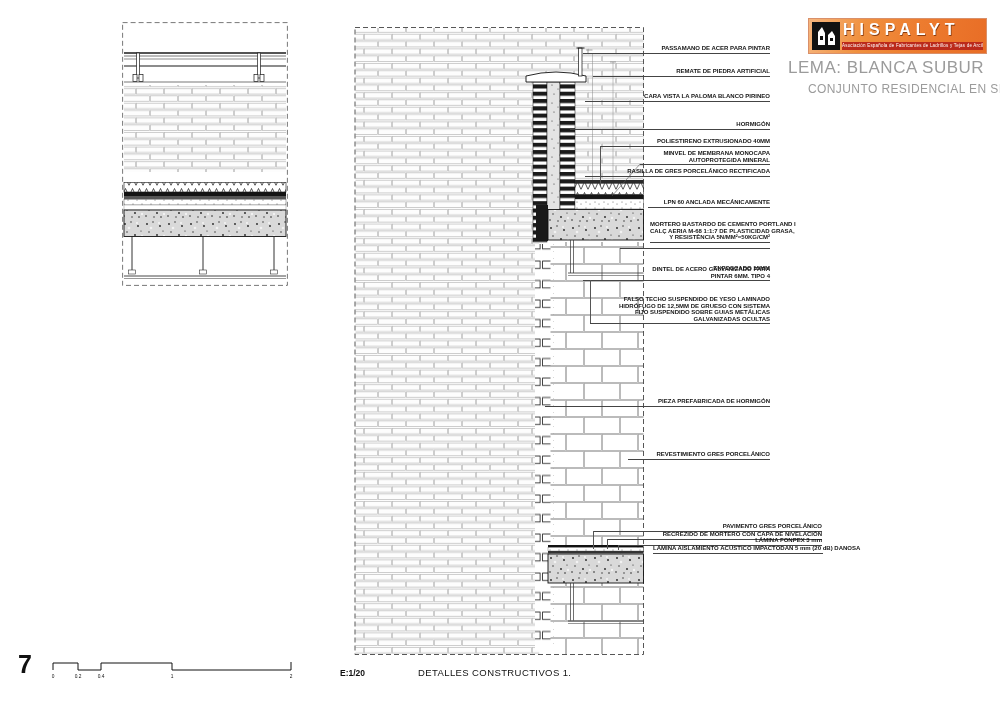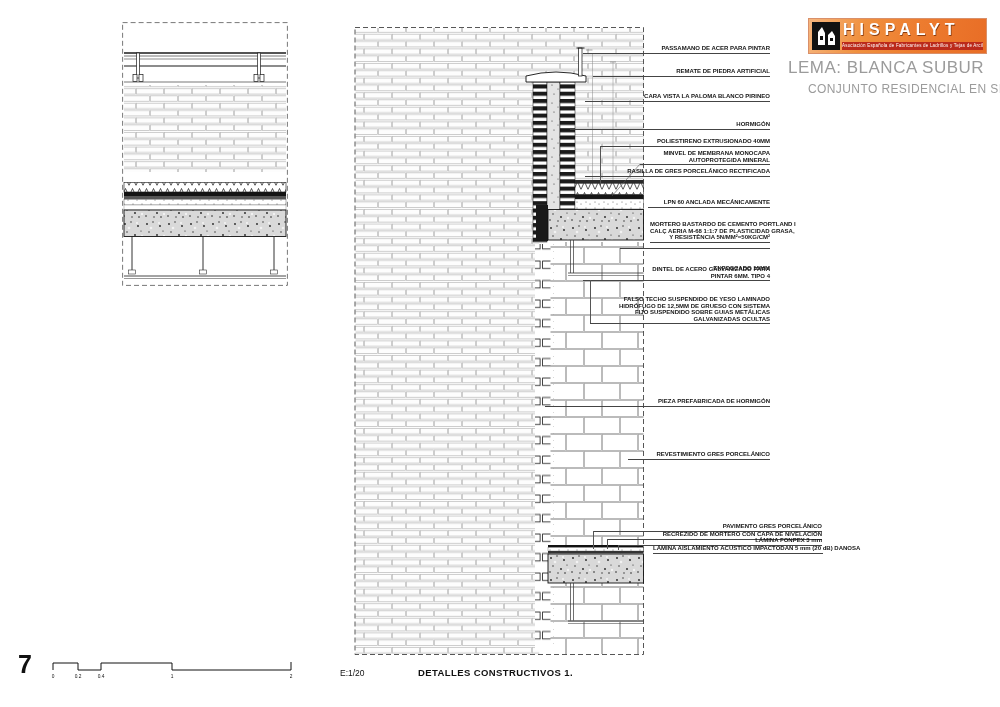--- a/index.html
+++ b/index.html
@@ -19,22 +19,22 @@
         border:1px solid #d9906a;}
   #logo-text{position:absolute;left:34px;top:2px;width:140px;color:#fff;font-weight:700;
         font-size:16px;letter-spacing:5px;text-shadow:0.7px 0.9px 0 #8a3c10;}
   #logo-strip{position:absolute;left:33px;right:3px;bottom:3px;height:8px;background:#bb2a1b;
         color:#fff;font-size:4.5px;line-height:8px;text-align:center;overflow:hidden;
         white-space:nowrap;letter-spacing:0.2px;}
   #lema{position:absolute;left:788px;top:58px;font-size:17px;color:#9b9b9b;letter-spacing:0.5px;}
   #project{position:absolute;left:808px;top:82px;font-size:12px;color:#9b9b9b;letter-spacing:0.4px;}
   
   #pagenum{position:absolute;left:18px;top:650px;font-size:25px;font-weight:700;color:#111;}
-  #scaletext{position:absolute;left:340px;top:668px;font-size:8.5px;font-weight:400;color:#111;}
-  #sheettitle{position:absolute;left:418px;top:667px;font-size:9.5px;font-weight:700;color:#111;
+  #scaletext{position:absolute;left:340px;top:668px;font-size:8.5px;font-weight:700;color:#111;}
+  #sheettitle{position:absolute;left:418px;top:667px;font-size:9.5px;font-weight:400;color:#111;
         letter-spacing:0.4px;}
 </style>
 </head>
 <body>
 
 <div id="sheet">
 
   <svg style="left:122px;top:22px;" width="166" height="264" viewBox="0 0 166 264">
     <defs>
       <pattern id="pat-brick" width="28" height="14.6" patternUnits="userSpaceOnUse">

